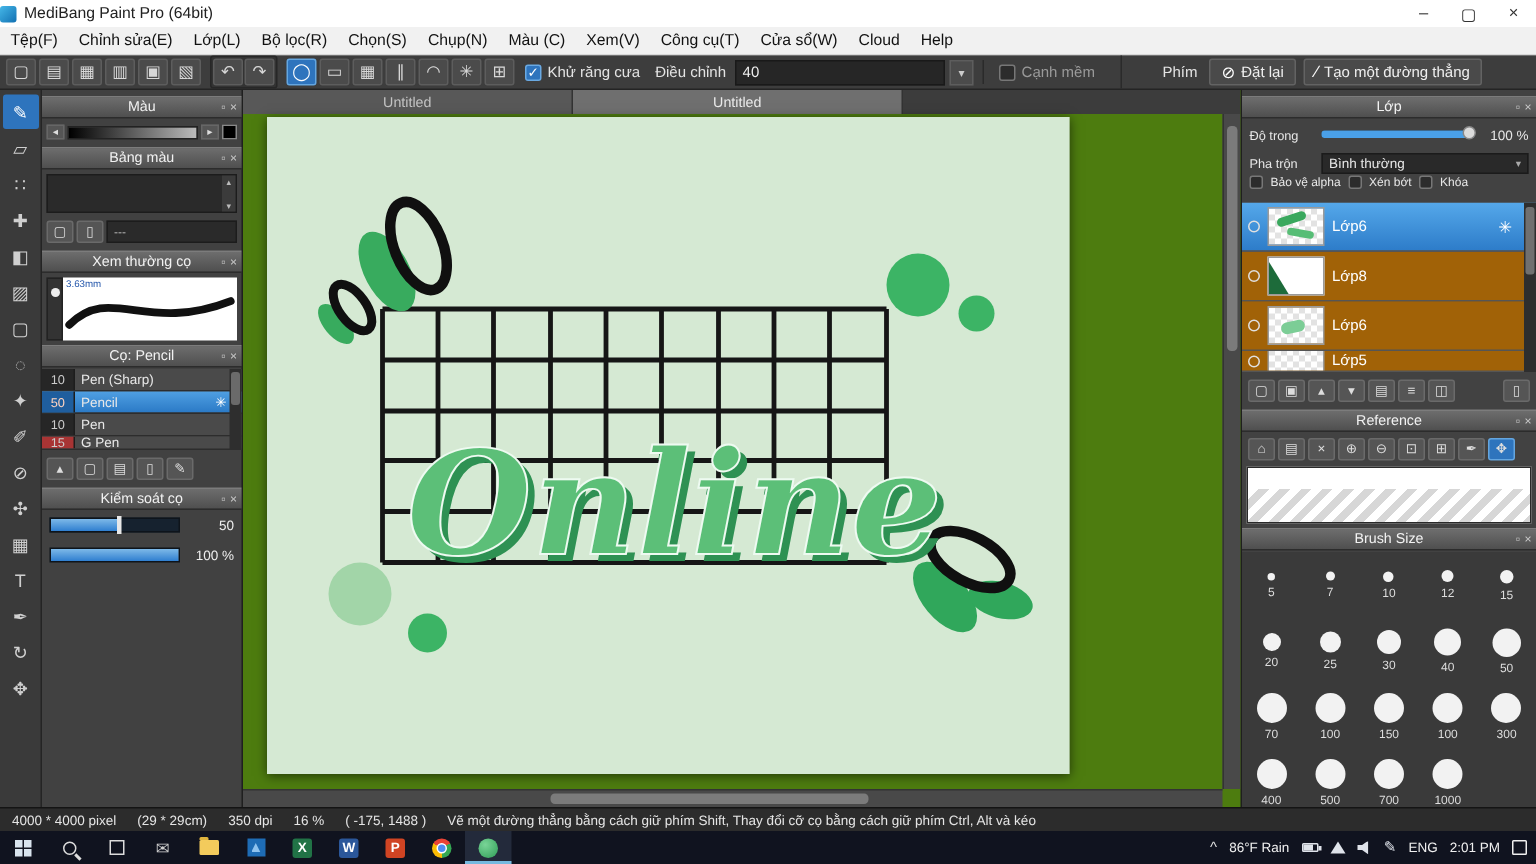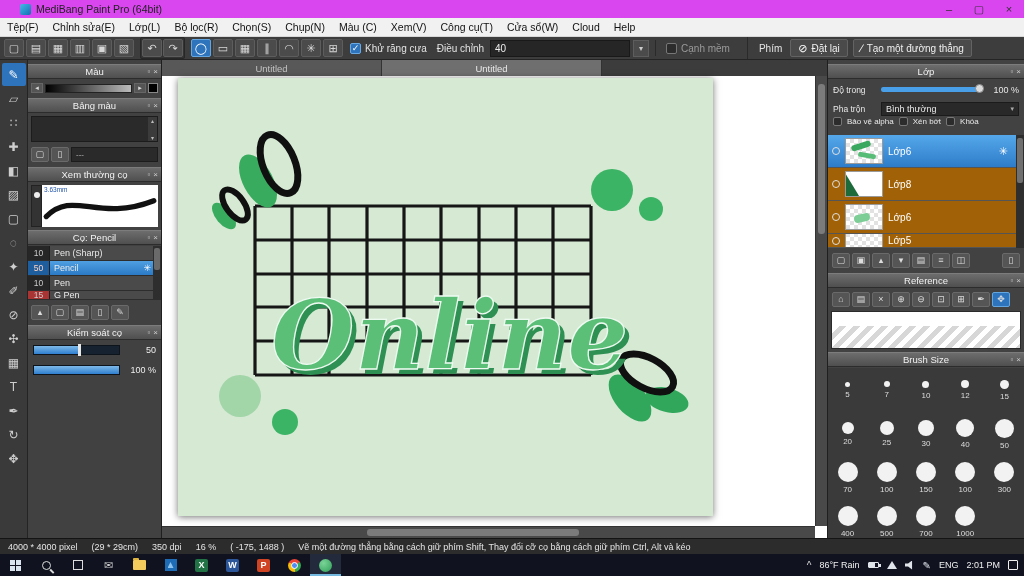--- a/index.html
+++ b/index.html
@@ -1,21 +1,21 @@
 <!DOCTYPE html>
 <html><head>
 <meta charset="utf-8">
 <style>
   *{margin:0;padding:0;box-sizing:border-box;}
   html,body{width:1024px;height:576px;overflow:hidden;}
   body{font-family:"Liberation Sans",sans-serif;background:#000;}
   .app{width:1024px;height:576px;display:flex;flex-direction:column;}
 
   
-  .titlebar{height:18px;background:#d946ef;display:flex;align-items:center;padding-left:20px;font-size:10.5px;color:#222;flex-shrink:0;}
+  .titlebar{height:18px;background:#ffffff;display:flex;align-items:center;padding-left:0;font-size:10.5px;color:#222;flex-shrink:0;}
   .app-ico{width:11px;height:11px;border-radius:2px;background:linear-gradient(135deg,#45b7e8,#1170b2);margin-right:5px;}
   .win-btns{margin-left:auto;display:flex;height:100%;}
   .win-btn{width:30px;display:flex;align-items:center;justify-content:center;font-size:11px;color:#333;}
 
   
   .menubar{height:19px;background:#f1f1f1;border-bottom:1px solid #d8d8d8;display:flex;align-items:center;font-size:10.5px;color:#111;flex-shrink:0;}
   .menu-item{padding:0 7px;height:100%;display:flex;align-items:center;cursor:default;}
 
   
   .toolbar{height:23px;background:#3d3d3d;border-bottom:1px solid #242424;display:flex;align-items:center;gap:3px;padding:0 4px;flex-shrink:0;white-space:nowrap;}
@@ -24,21 +24,21 @@
   .tb-ico.sel{background:#2e74bd;border-color:#64a6e0;color:#fff;}
   .tb-box{display:flex;gap:1px;background:#333;border:1px solid #272727;border-radius:2px;padding:1px;margin:0 3px;}
   .tb-sep{width:1px;height:16px;background:#2a2a2a;margin:0 3px;}
   .tb-check{display:flex;align-items:center;gap:4px;color:#e3e3e3;font-size:10px;margin:0 4px;}
   .tb-check.dim{color:#9a9a9a;}
   .cbox{width:11px;height:11px;border:1px solid #777;background:#2c2c2c;border-radius:2px;display:flex;align-items:center;justify-content:center;font-size:9px;color:#fff;}
   .cbox.checked{background:#2e74bd;border-color:#6aa9e2;}
   .tb-label{color:#e3e3e3;font-size:10px;margin:0 3px;}
   .tb-input{width:140px;height:17px;background:#262626;border:1px solid #191919;color:#eee;font-size:10px;padding:0 4px;font-family:"Liberation Sans",sans-serif;}
   .tb-drop{width:16px;height:17px;background:#4b4b4b;border:1px solid #5d5d5d;color:#ccc;font-size:8px;display:flex;align-items:center;justify-content:center;}
-  .tb-right{display:flex;align-items:center;gap:5px;margin-left:10px;padding-left:8px;border-left:1px solid #2a2a2a;height:100%;}
+  .tb-right{display:flex;align-items:center;gap:5px;margin-left:10px;padding-left:24px;border-left:1px solid #2a2a2a;height:100%;}
   .tb-btn{display:flex;align-items:center;gap:4px;height:18px;background:#4a4a4a;border:1px solid #636363;border-radius:2px;color:#efefef;font-size:10px;padding:0 7px;font-family:"Liberation Sans",sans-serif;}
   .bico{font-size:11px;color:#fff;}
 
   
   .main{flex:1;display:flex;min-height:0;}
 
   
   .toolstrip{width:28px;background:#3a3a3a;border-right:1px solid #242424;display:flex;flex-direction:column;align-items:center;padding-top:3px;gap:1px;flex-shrink:0;}
   .tool{width:24px;height:23px;border-radius:2px;display:flex;align-items:center;justify-content:center;color:#cfcfcf;font-size:12px;}
   .tool.sel{background:#2e74bd;color:#fff;}
@@ -91,21 +91,21 @@
   .bl-scroll i{position:absolute;left:1px;right:1px;top:2px;height:22px;background:#6a6a6a;border-radius:2px;}
   .brush-btns{height:20px;display:flex;align-items:center;gap:2px;padding:0 3px;margin-top:2px;}
 
   .bc-row{height:20px;display:flex;align-items:center;gap:4px;padding:0 5px;}
   .bc-track{flex:1;height:10px;background:#16222f;border:1px solid #0e141b;position:relative;}
   .bc-fill{height:100%;background:linear-gradient(#7db9e8,#2f7fd0);}
   .bc-knob{position:absolute;top:-2px;width:3px;height:12px;background:#e8e8e8;}
   .bc-val{width:32px;text-align:right;font-size:9px;color:#eee;}
 
   
-  .canvasarea{flex:1;background:#ffffff;position:relative;overflow:hidden;min-width:0;}
+  .canvasarea{flex:1;background:#4d7c0f;position:relative;overflow:hidden;min-width:0;}
   .tabbar{height:16px;background:#3c3c3c;display:flex;}
   .tab{width:220px;display:flex;align-items:center;justify-content:center;font-size:9.5px;color:#c3c3c3;background:#585858;border-right:1px solid #333;}
   .tab.active{background:#6f6f6f;color:#eaeaea;}
   .canvas{position:absolute;left:16px;top:18px;width:535px;height:438px;box-shadow:0 1px 7px rgba(0,0,0,.55);background:#d5e9d3;}
   .canvas svg.art{display:block;width:100%;height:100%;}
   .word-shadow{font-family:"DejaVu Serif",serif;font-style:italic;font-weight:bold;font-size:96px;fill:#2e9153;}
   .word-main{font-family:"DejaVu Serif",serif;font-style:italic;font-weight:bold;font-size:96px;fill:#5cbf78;stroke:#eefaf1;stroke-width:1.3px;}
   .vscroll{position:absolute;right:0;top:16px;bottom:12px;width:12px;background:#494949;border-left:1px solid #333;}
   .vthumb{position:absolute;left:2px;right:2px;top:8px;height:150px;background:#7b7b7b;border-radius:3px;}
   .hscroll{position:absolute;left:0;right:12px;bottom:0;height:12px;background:#494949;border-top:1px solid #333;}

